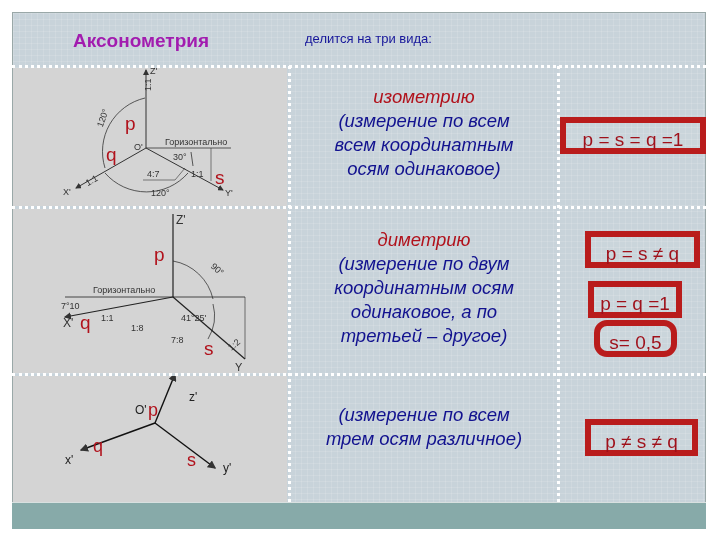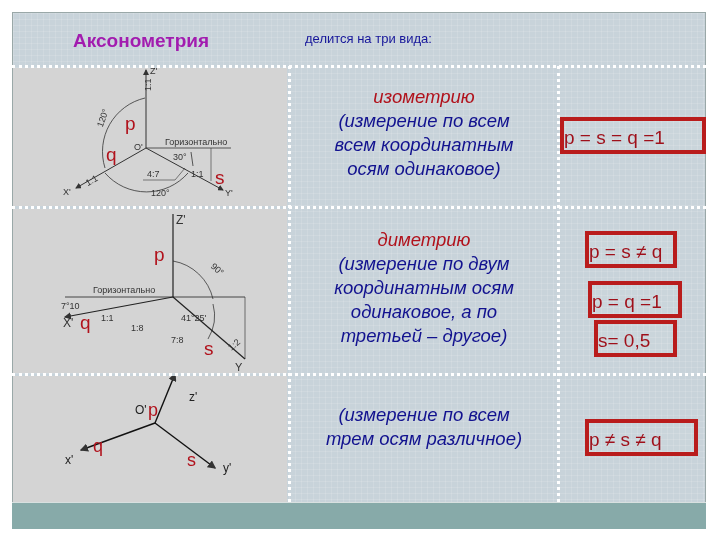--- a/index.html
+++ b/index.html
@@ -9,21 +9,21 @@
       linear-gradient(rgba(255,255,255,0.12) 1px, transparent 1px),
       linear-gradient(90deg, rgba(255,255,255,0.12) 1px, transparent 1px);
     background-size:6px 6px; }
   .header-title { position:absolute; top:30px; left:73px; font-size:19px; font-weight:bold; color:#a21caf; }
   .header-sub { position:absolute; top:31px; left:305px; font-size:13px; color:#16169a; }
   .hsep { position:absolute; left:12px; width:694px; height:0; border-top:3px dotted #ffffff; }
   .vsep { position:absolute; width:0; border-left:3px dotted #ffffff; }
   .diagram-cell { position:absolute; left:13px; width:274px; background:#d4d4d4; }
   .mid-cell { position:absolute; left:291px; width:266px; text-align:center; font-style:italic; font-size:18.5px; line-height:24px; color:#12128f; }
   .mid-cell .title { color:#b1121c;font-style:italic; }
-  .formula { position:absolute; border:4px solid #b91c1c; color:#9f101a; font-size:19px; text-align:left; box-sizing:border-box; background:rgba(255,255,255,0.05); }
+  .formula { position:absolute; border:6px solid #b91c1c; color:#9f101a; font-size:19px; text-align:center; box-sizing:border-box; background:rgba(255,255,255,0.05); }
   .footer { position:absolute; left:12px; top:502px; width:694px; height:26px; background:#87aaa9; border-top:1px solid #d8e0e0; }
   svg text { font-family:"Liberation Sans", sans-serif; }
 </style>
 </head>
 <body>
 
 <div class="frame grid"></div>
 
 <div class="header-title">Аксонометрия</div>
 <div class="header-sub">делится на три вида:</div>
@@ -139,18 +139,18 @@
   <div>одинаковое, а по</div>
   <div>третьей – другое)</div>
 </div>
 
 <div class="mid-cell" style="top:403px;">
   <div>(измерение по всем</div>
   <div>трем осям различное)</div>
 </div>
 
 <div class="formula" style="left:560px;top:117px;width:146px;height:37px;line-height:33px;">p = s = q =1</div>
-<div class="formula" style="left:585px;top:231px;width:92px;height:37px;line-height:33px;">p = s ≠ q</div>
+<div class="formula" style="left:585px;top:231px;width:115px;height:37px;line-height:33px;">p = s ≠ q</div>
 <div class="formula" style="left:588px;top:281px;width:94px;height:37px;line-height:33px;">p = q =1</div>
-<div class="formula" style="left:594px;top:320px;width:83px;height:37px;line-height:33px;">s= 0,5</div>
+<div class="formula" style="left:594px;top:320px;width:83px;height:37px;line-height:33px;border-radius:13px;">s= 0,5</div>
 <div class="formula" style="left:585px;top:419px;width:113px;height:37px;line-height:33px;">p ≠ s ≠ q</div>
 
 <div class="footer"></div>
 
 </body></html>

